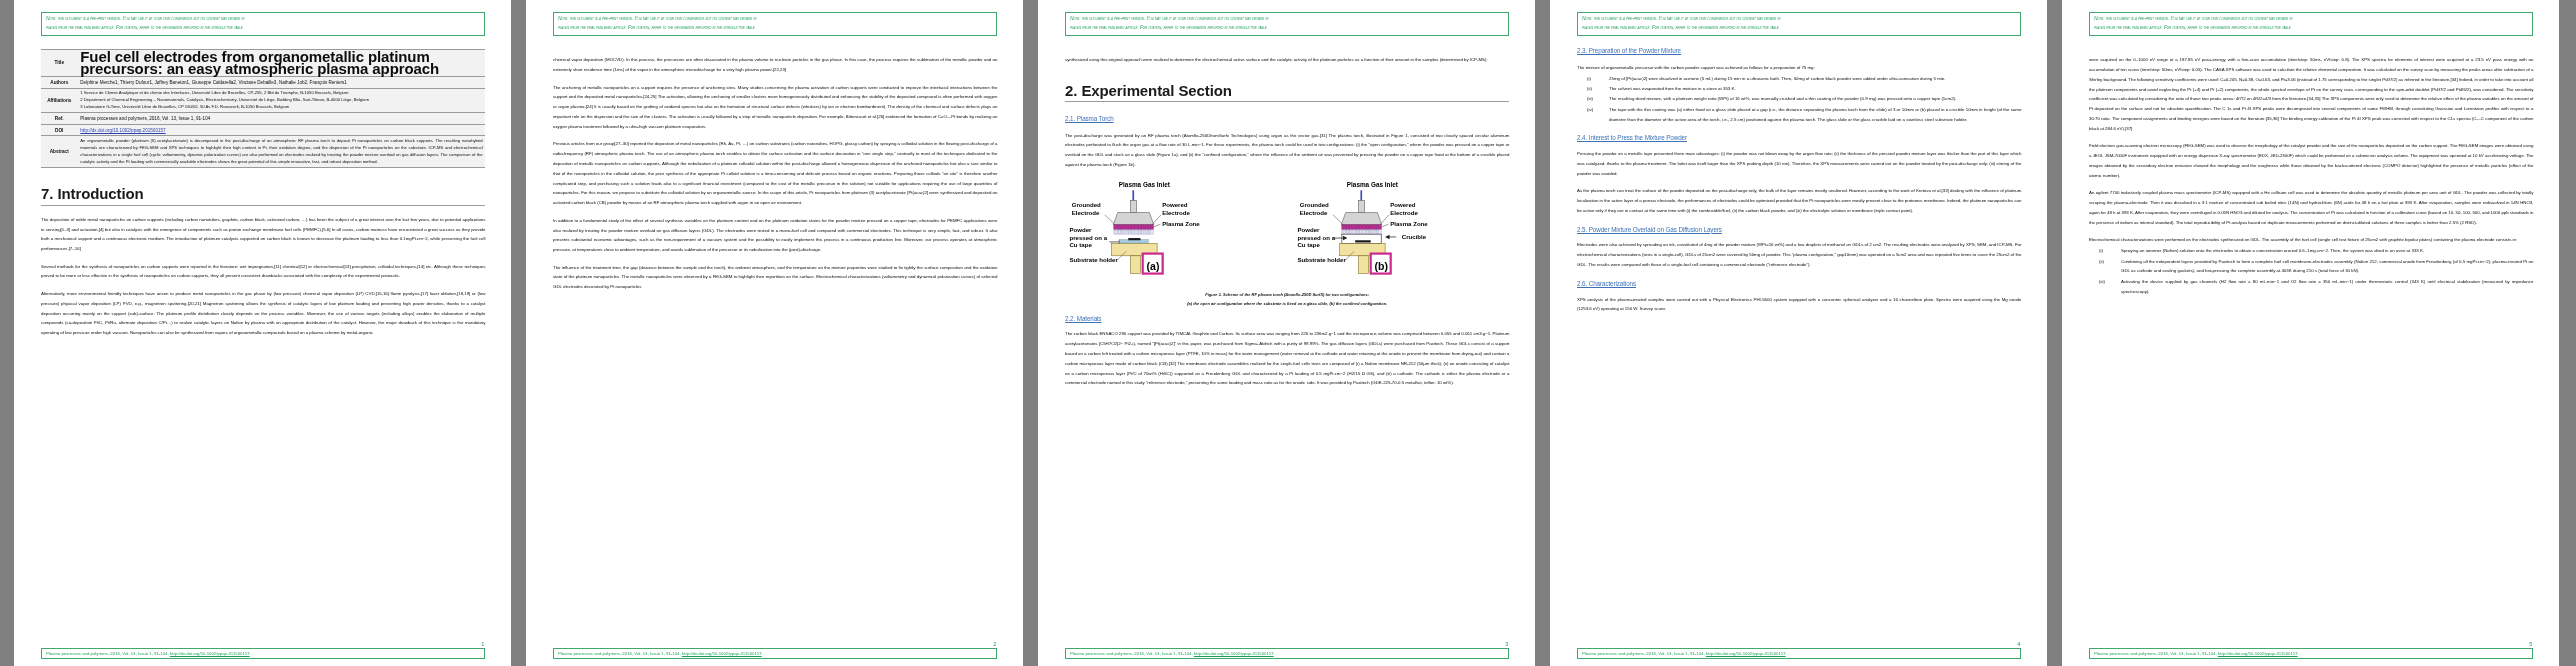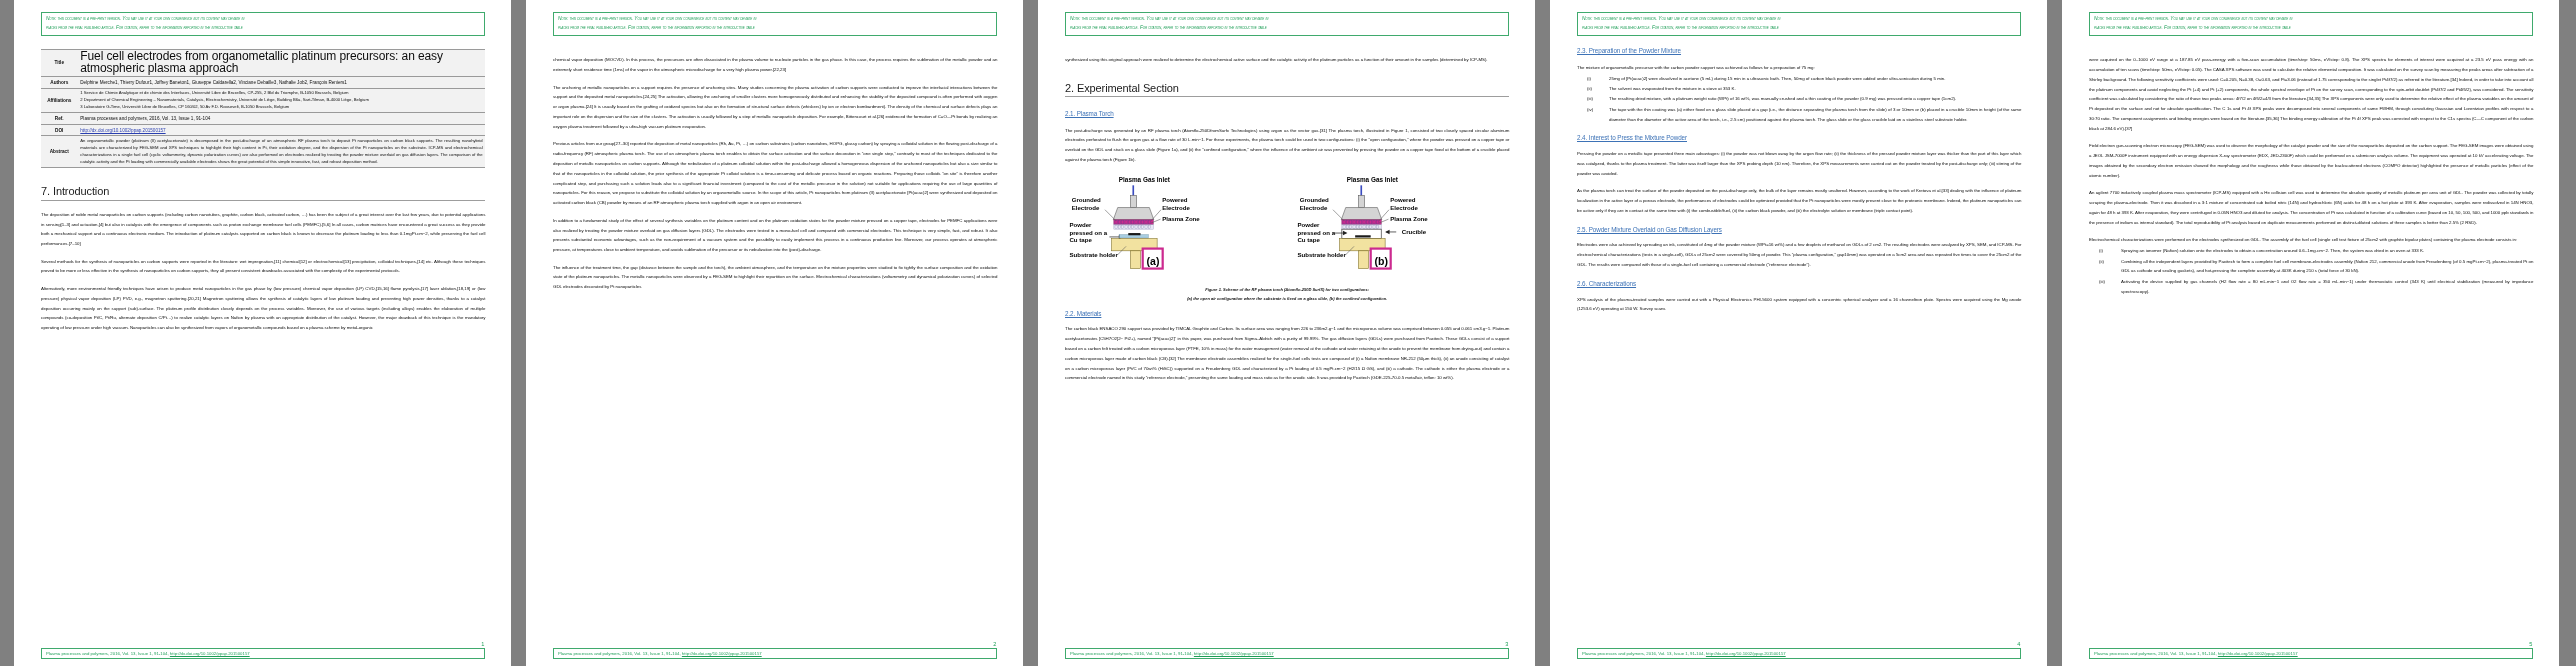--- a/index.html
+++ b/index.html
@@ -61,34 +61,34 @@
     padding: 1.7px 2.8px 1.7px 3.3px;
     background: #f2f2f2;
   }
   .meta-label {
     width: 36px;
     text-align: center;
     font-weight: bold;
     font-size: 4.7px;
   }
   .meta-title-text {
-    font-size: 12px;
-    font-weight: normal;
+    font-size: 15px;
+    font-weight: bold;
     line-height: 11.7px;
     letter-spacing: -0.1px;
   }
   .meta-val { line-height: 7px; font-size: 4.6px; }
   .meta-val.small { font-size: 4.2px; line-height: 6.8px; }
   .meta-val.abs { font-size: 4.2px; line-height: 6.9px; text-align: justify; }
   .doi-link { color: #2a3fb0; text-decoration: underline; }
 
   
   h1.sec {
-    font-size: 11px;
-    font-weight: normal;
+    font-size: 15px;
+    font-weight: bold;
     color: #1a1a1a;
     margin: 16.7px 0 0 0;
     letter-spacing: -0.1px;
   }
   .sec-rule { border-bottom: 0.8px solid #9d9d9d; margin-top: 2.8px; }
   h2.subsec {
     font-size: 6.3px;
     font-weight: normal;
     color: #3d72b6;
     text-decoration: underline;

